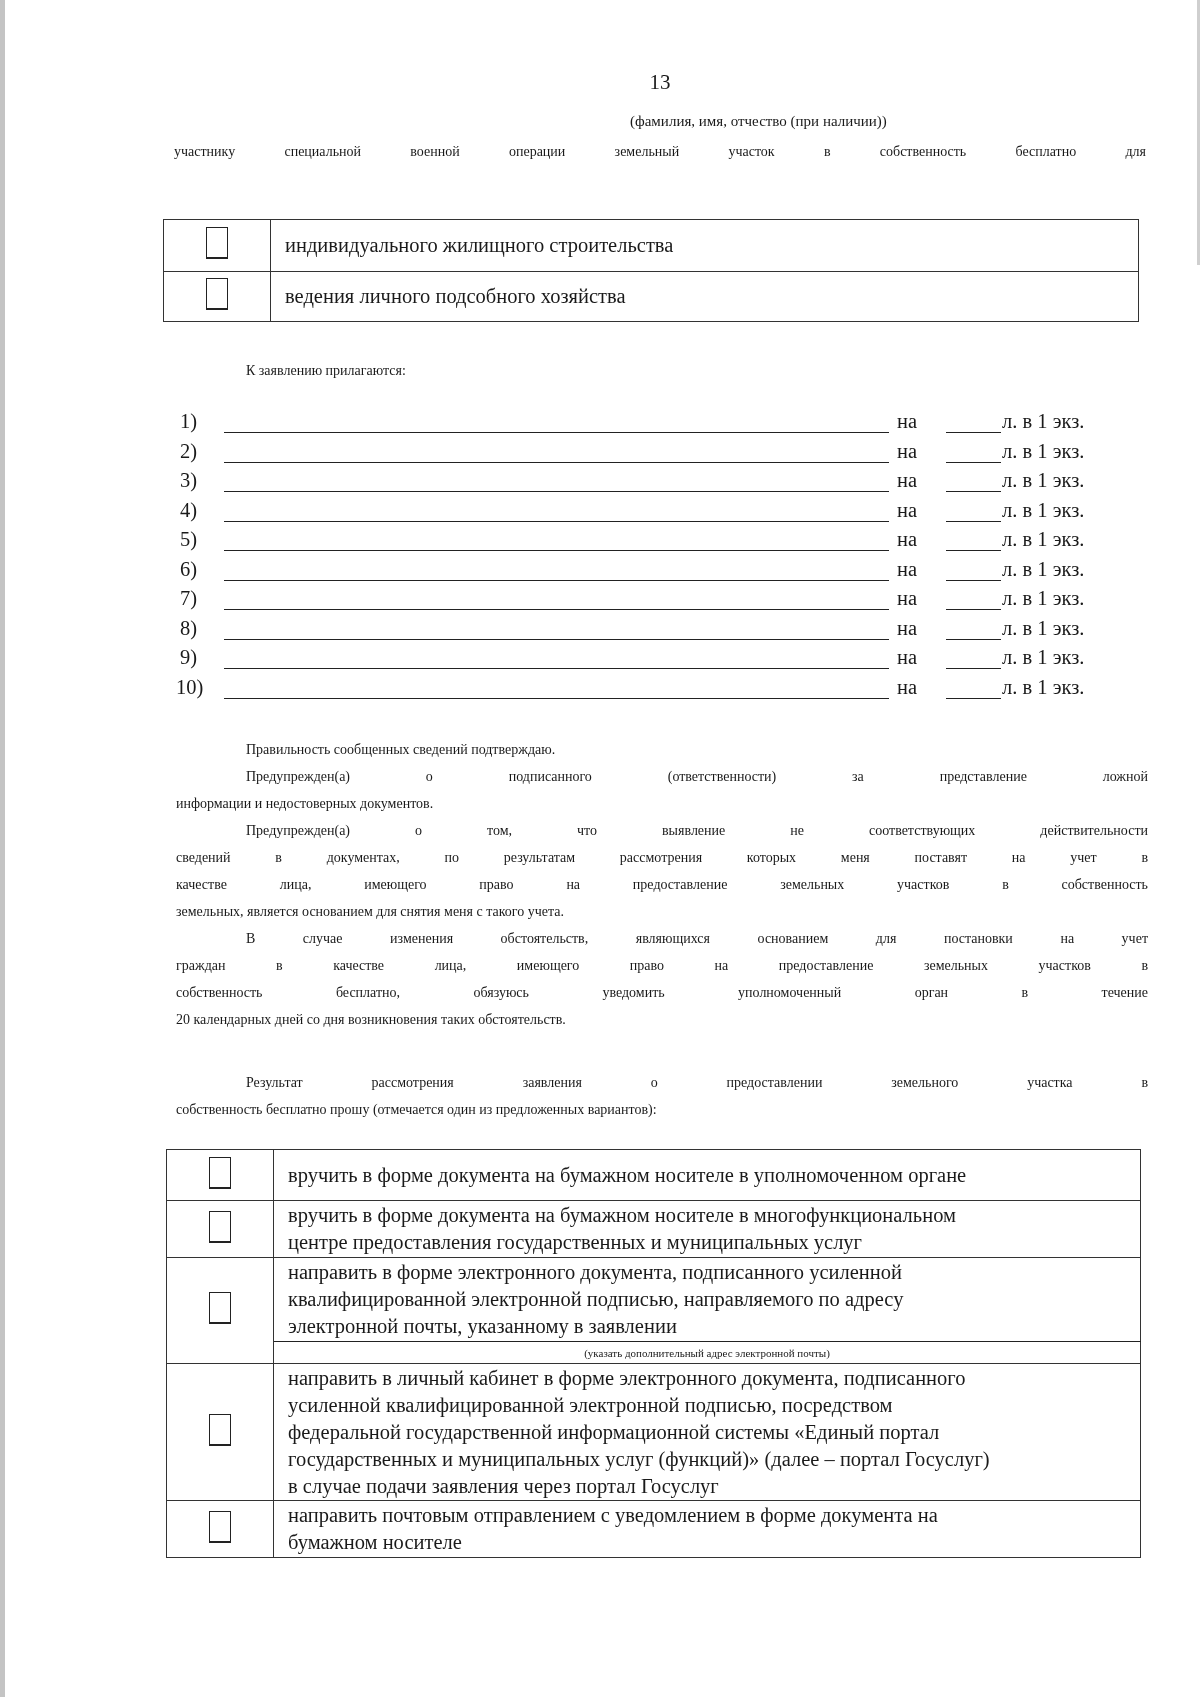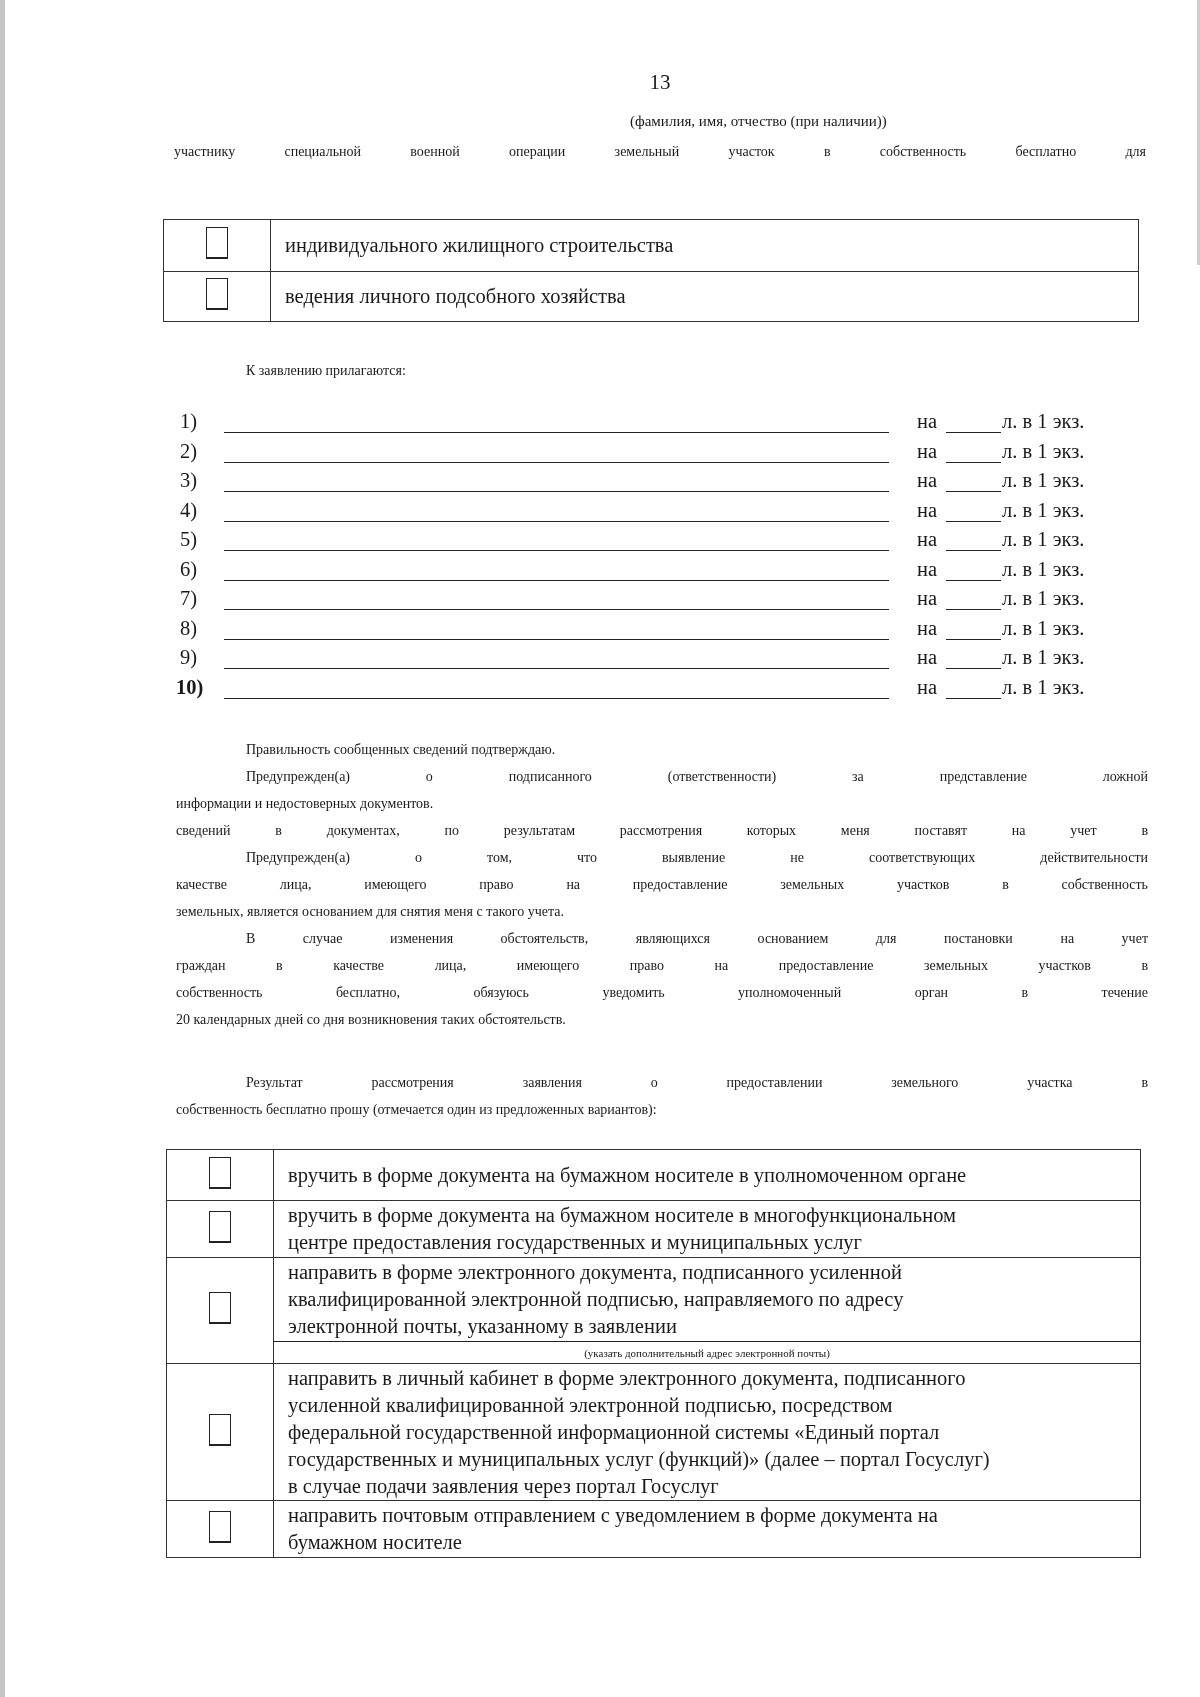--- a/index.html
+++ b/index.html
@@ -18,23 +18,23 @@
     table.opts { position: absolute; border-collapse: collapse; font-size: 20.5px; }
     table.opts td { border: 1.5px solid #333; padding: 0; vertical-align: middle; }
     td.cb-cell { width: 106px; text-align: center; }
     .checkbox { display: inline-block; width: 22px; height: 32px; border: 1.5px solid #222; border-bottom-width: 2px; box-sizing: border-box; background: #fff; cursor: pointer; }
     td.txt { padding-left: 14px !important; padding-right: 8px !important; line-height: 27px; }
     .sub-caption { font-size: 11px; text-align: center; line-height: 20px; }
 
     .attach-list { position: absolute; left: 176px; top: 410px; width: 950px; }
     .attach-row { position: relative; height: 29.5px; font-size: 20.5px; }
     .attach-row .num { position: absolute; left: 4px; top: 0; }
-    .attach-row .num.wide { left: 0; font-weight: bold; }
+    .attach-row .num.wide { left: 0; }
     .attach-row .line { position: absolute; left: 48px; width: 665px; top: 22px; border-bottom: 1.6px solid #222; height: 0; }
-    .attach-row .na { position: absolute; left: 741px; top: 0; }
+    .attach-row .na { position: absolute; left: 721px; top: 0; }
     .attach-row .pages { position: absolute; left: 770px; width: 55px; top: 22px; border-bottom: 1.6px solid #222; height: 0; }
     .attach-row .copies { position: absolute; left: 826px; top: 0; white-space: nowrap; }
     .attach-row .hit { position: absolute; left: 48px; width: 665px; top: 0; height: 26px; cursor: text; }
     .attach-row .hit2 { position: absolute; left: 770px; width: 55px; top: 0; height: 26px; cursor: text; }
   </style>
 </head>
 <body>
 
 <div class="edge-left"></div>
 <div class="edge-right"></div>
@@ -151,22 +151,22 @@
     <span class="pages"></span>
       <span class="hit2"></span>
     <span class="copies">л. в 1 экз.</span>
   </div>
 </div>
 
 <div class="para" style="left:176px; top:736px; width:972px;">
   <span class="lline" style="padding-left:70px;">Правильность сообщенных сведений подтверждаю.</span>
   <span class="jline" style="padding-left:70px;">Предупрежден(а) о подписанного (ответственности) за представление ложной</span>
   <span class="lline">информации и недостоверных документов.</span>
+  <span class="jline" style="padding-left:70px;">Предупрежден(а) о том, что выявление не соответствующих действительности</span>
   <span class="jline">сведений в документах, по результатам рассмотрения которых меня поставят на учет в</span>
-  <span class="jline" style="padding-left:70px;">Предупрежден(а) о том, что выявление не соответствующих действительности</span>
   <span class="jline">качестве лица, имеющего право на предоставление земельных участков в собственность</span>
   <span class="lline">земельных, является основанием для снятия меня с такого учета.</span>
   <span class="jline" style="padding-left:70px;">В случае изменения обстоятельств, являющихся основанием для постановки на учет</span>
   <span class="jline">граждан в качестве лица, имеющего право на предоставление земельных участков в</span>
   <span class="jline">собственность бесплатно, обязуюсь уведомить уполномоченный орган в течение</span>
   <span class="lline">20 календарных дней со дня возникновения таких обстоятельств.</span>
 </div>
 
 <div class="para" style="left:176px; top:1069px; width:972px;">
   <span class="jline" style="padding-left:70px;">Результат рассмотрения заявления о предоставлении земельного участка в</span>

